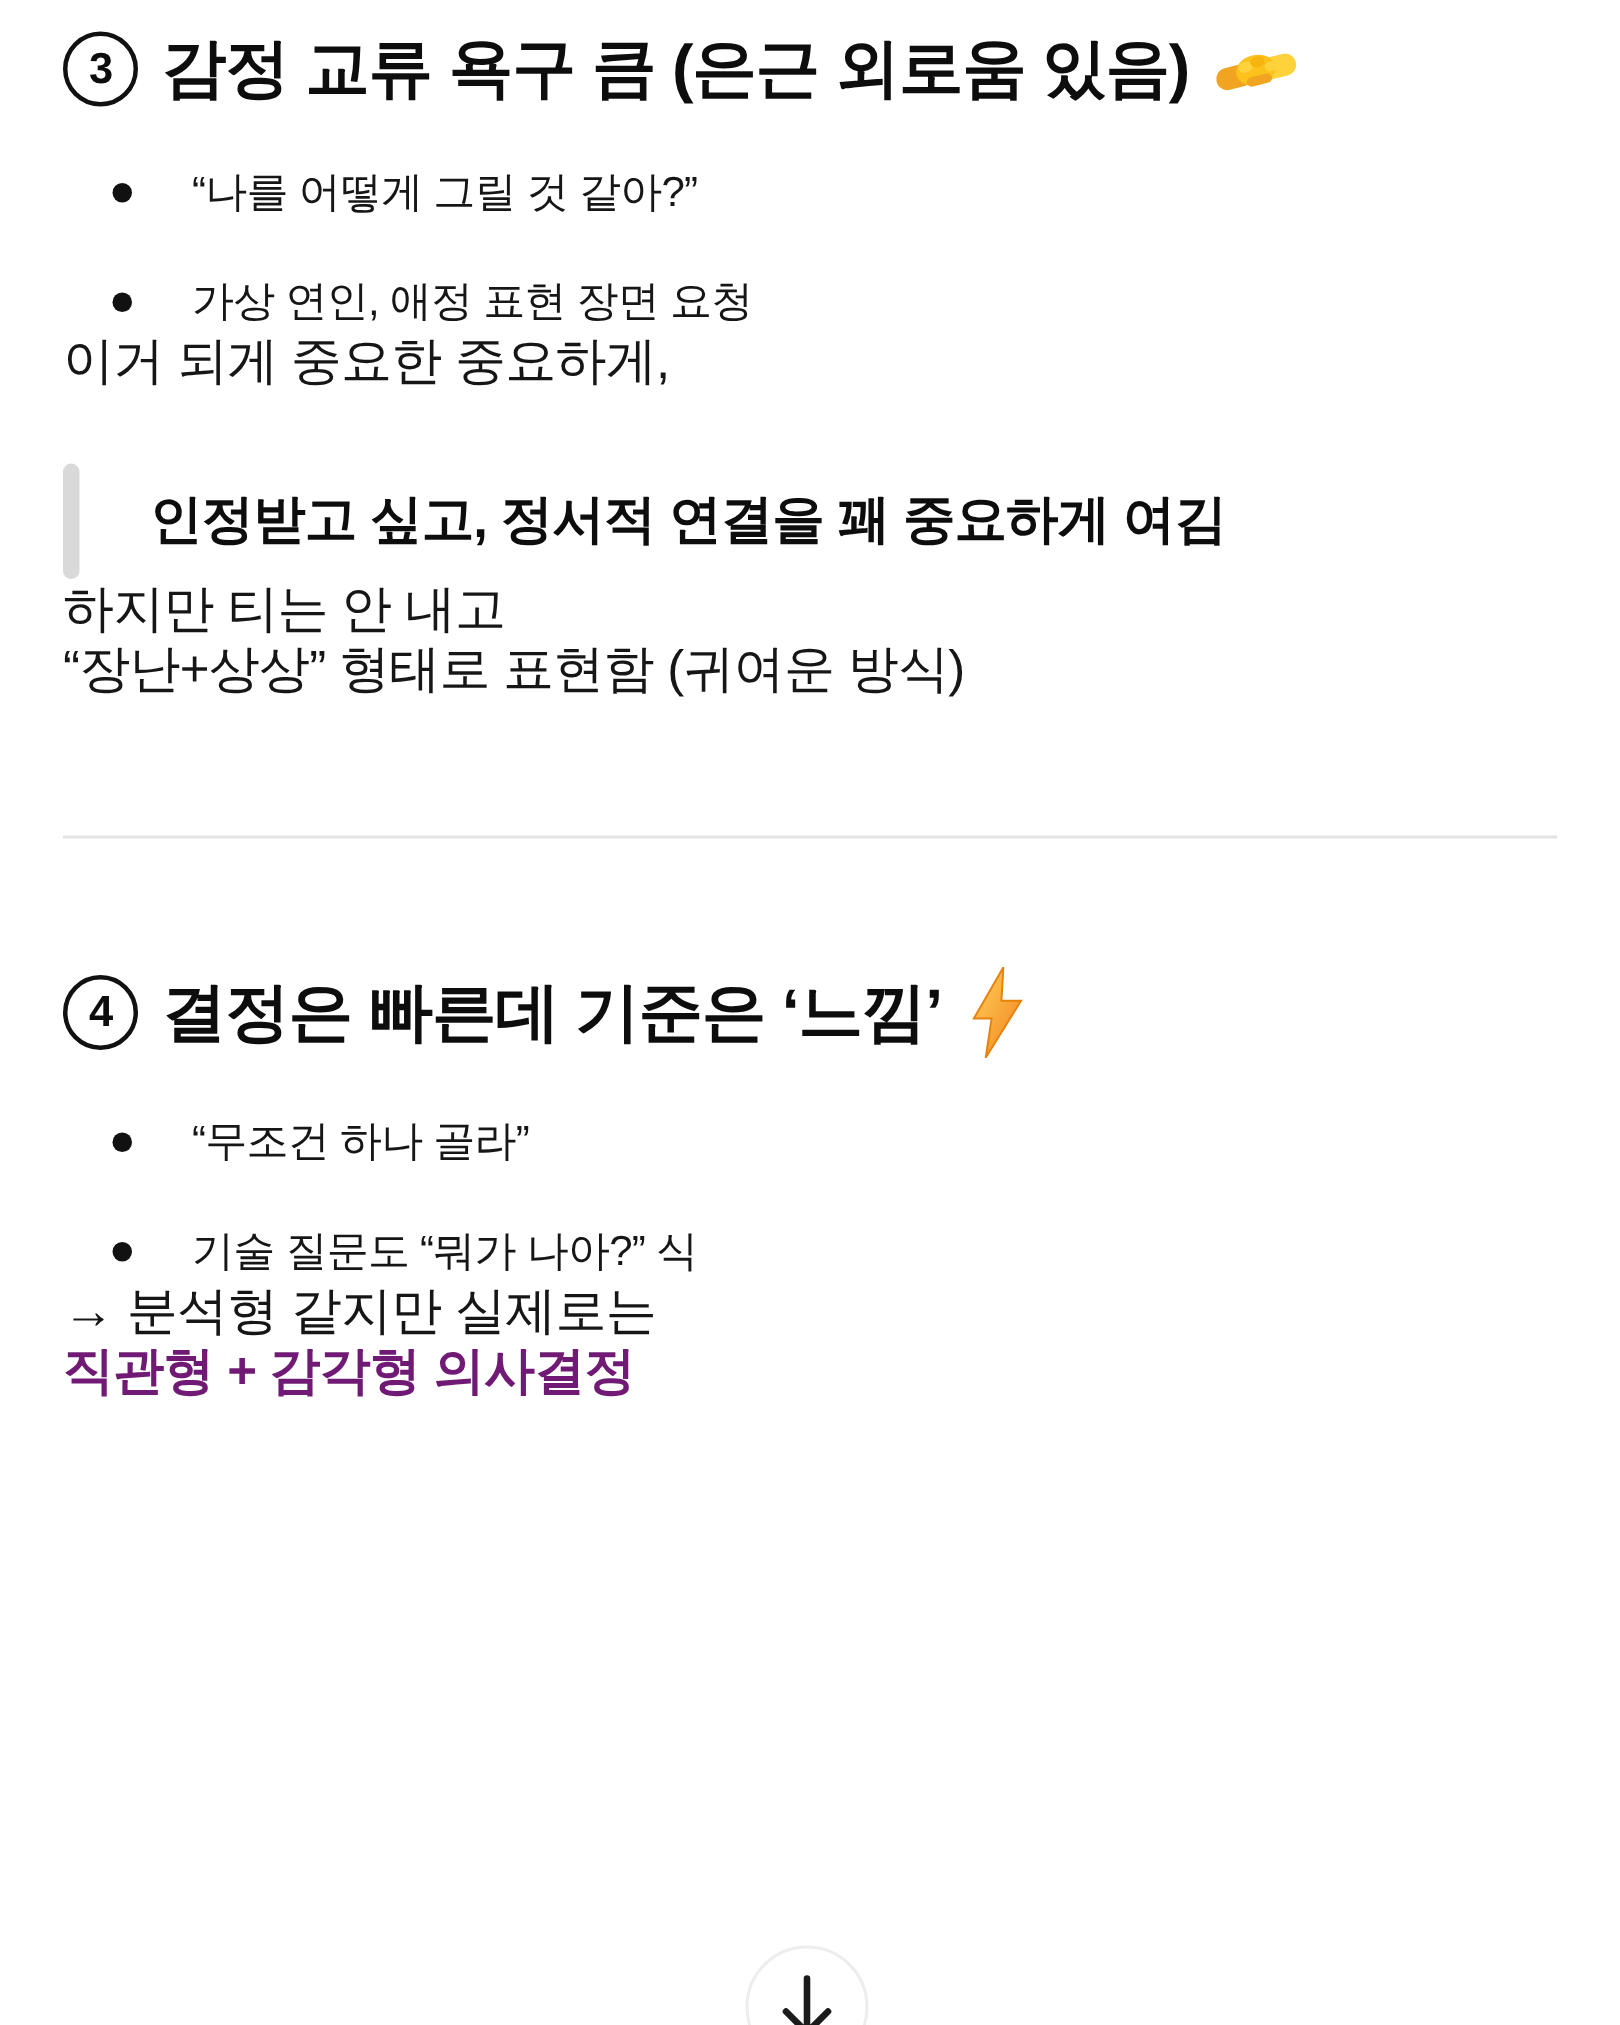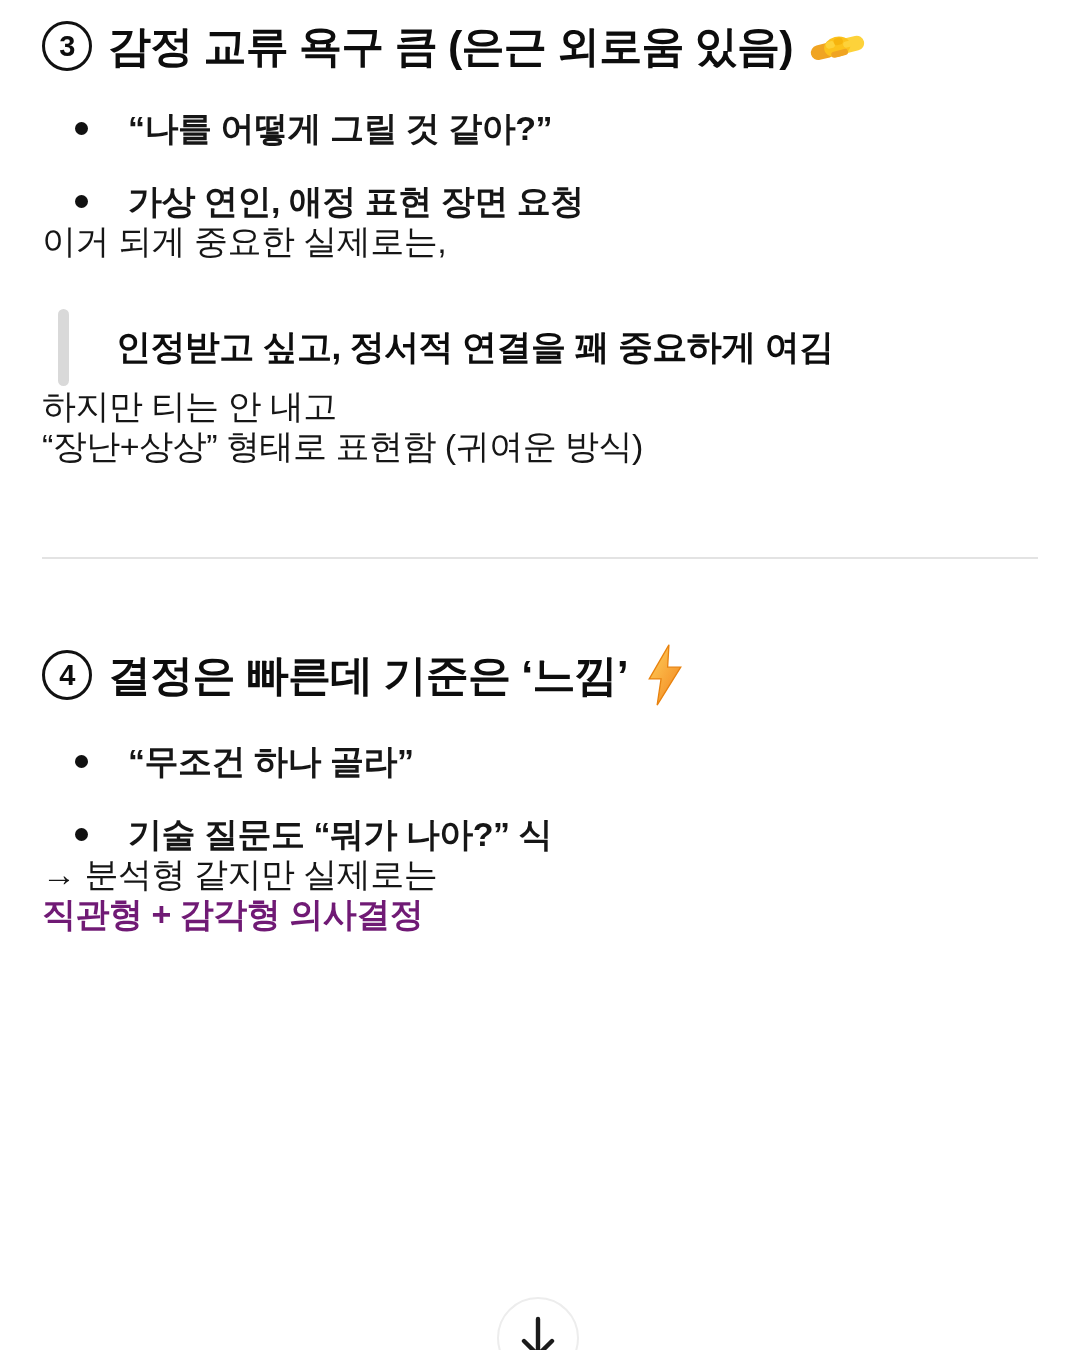--- a/index.html
+++ b/index.html
@@ -47,24 +47,23 @@
   }
   .h-icon { flex: none; display: inline-flex; }
   ul.bullets {
     list-style: none;
     margin: 34px 0 0 0;
     padding: 0;
   }
   ul.bullets li {
     position: relative;
     padding-left: 86px;
-    font-size: 34px;
+    font-size: 28px;
     line-height: 40px;
     letter-spacing: -0.5px;
-    font-weight: bold;
   }
   ul.bullets li + li { margin-top: 33px; }
   ul.bullets li::before {
     content: "";
     position: absolute;
     left: 33px;
     top: 14px;
     width: 13px;
     height: 13px;
     border-radius: 50%;
@@ -76,21 +75,21 @@
     line-height: 40px;
     letter-spacing: -0.5px;
   }
   .mt-lead   { margin-top: 60px; }
   .mt-after-quote { margin-top: 53px; }
   .mt-line   { margin-top: 32px; }
   .mt-concl  { margin-top: 52px; }
   .mt-bold   { margin-top: 33px; }
   .bold { font-weight: 700; color: #701a75; }
   blockquote.pull-quote {
-    margin: 48px 0 0 16px;
+    margin: 48px 0 0 0;
     position: relative;
     padding: 18px 0 19px 58px;
   }
   blockquote.pull-quote::before {
     content: "";
     position: absolute;
     left: 0;
     top: 0;
     bottom: 0;
     width: 11px;
@@ -148,21 +147,21 @@
         </g>
       </svg>
     </span>
   </h2>
 
   <ul class="bullets">
     <li>“나를 어떻게 그릴 것 같아?”</li>
     <li>가상 연인, 애정 표현 장면 요청</li>
   </ul>
 
-  <p class="body mt-lead">이거 되게 중요한 실제로는,</p>
+  <p class="body mt-lead">이거 되게 중요한 중요하게,</p>
 
   <blockquote class="pull-quote">
     <p>인정받고 싶고, 정서적 연결을 꽤 중요하게 여김</p>
   </blockquote>
 
   <p class="body mt-after-quote">하지만 티는 안 내고</p>
   <p class="body mt-line">“장난+상상” 형태로 표현함 (귀여운 방식)</p>
 
   <hr class="divider">
 

